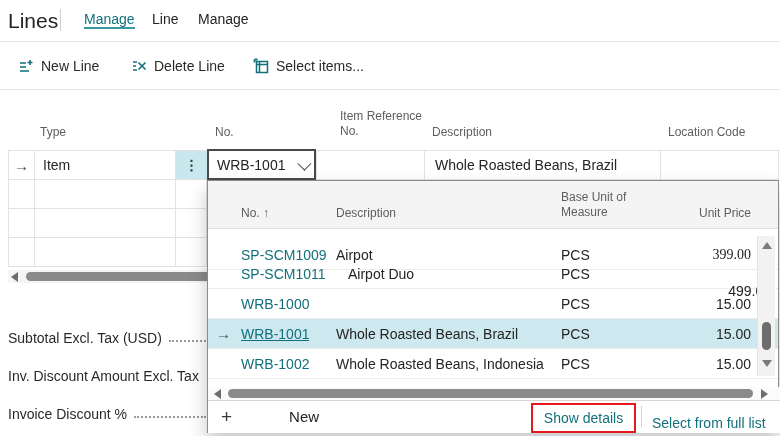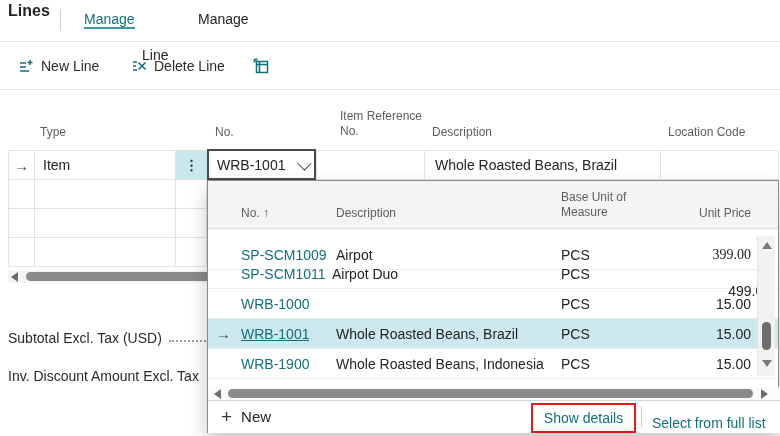--- a/index.html
+++ b/index.html
@@ -3,21 +3,21 @@
 <meta charset="utf-8">
 <style>
   html,body{margin:0;padding:0;background:#fff;}
   .app{
     position:relative;width:780px;height:436px;overflow:hidden;background:#fff;
     font-family:"Liberation Sans",sans-serif;color:#252423;
     -webkit-font-smoothing:antialiased;
   }
   .abs{position:absolute;}
   
-  .page-title{left:8px;top:2px;font-size:16px;font-weight:700;color:#252423;}
+  .page-title{left:8px;top:9px;font-size:21px;font-weight:400;color:#252423;}
   .title-sep{left:60px;top:9px;width:1px;height:22px;background:#d2d0ce;}
   .tab{top:11px;font-size:14px;color:#252423;padding-bottom:0;cursor:pointer;}
   .tab.active{color:#11707b;border-bottom:2px solid #3a96a0;}
   .hline{left:0;width:780px;height:1px;background:#e8e7e6;}
   
   .tb-btn{top:56px;height:20px;display:flex;align-items:center;gap:7px;font-size:14px;color:#2b2a29;cursor:pointer;}
   .tb-btn svg{display:block;}
   
   .col-label{color:#605e5c;font-size:12px;line-height:15px;}
   
@@ -69,21 +69,21 @@
   .vsep{position:absolute;left:433px;top:5px;width:1px;height:21px;background:#d2d0ce;}
 </style>
 </head>
 <body>
 
 <div class="app">
 
   <div class="abs page-title">Lines</div>
   <div class="abs title-sep"></div>
   <div class="abs tab active" style="left:84px;">Manage</div>
-  <div class="abs tab" style="left:142px;margin-top:36px;">Line</div>
+  <div class="abs tab" style="left:152px;">Line</div>
   <div class="abs tab" style="left:198px;">Manage</div>
   <div class="abs hline" style="top:41px;"></div>
 
   <div class="abs tb-btn" style="left:18px;">
     <span>
       <svg width="16" height="16" viewBox="0 0 16 16">
           <g stroke="#11707b" stroke-width="1.6" fill="none">
         <path d="M2 5h6M2 9h6M2 13h9"></path>
             <path d="M12 2v5M9.5 4.5h5"></path>
           </g>
@@ -105,20 +105,21 @@
   <div class="abs tb-btn" style="left:253px;">
     <span>
       <svg width="16" height="16" viewBox="0 0 16 16">
           <g stroke="#11707b" stroke-width="1.5" fill="none">
         <rect x="3.5" y="3.5" width="11" height="11"></rect>
             <path d="M3.5 6.5h11M6.5 3.5v11"></path>
             <path d="M1.5 1.5h3M1.5 1.5v3" stroke-width="1.8"></path>
           </g>
         </svg>
     </span>
+    <span>Select items...</span>
   </div>
   <div class="abs hline" style="top:89px;"></div>
 
   <div class="abs col-label" style="left:40px;top:125px;">Type</div>
   <div class="abs col-label" style="left:215px;top:125px;">No.</div>
   <div class="abs col-label" style="left:340px;top:109px;width:92px;">Item Reference No.</div>
   <div class="abs col-label" style="left:432px;top:125px;">Description</div>
   <div class="abs col-label" style="left:668px;top:125px;">Location Code</div>
 
   <div class="row" style="top:150px;height:30px;border-top:1px solid #e3e2e1;">
@@ -155,20 +156,24 @@
     <div class="sb-thumb abs" style="left:18px;top:2px;width:181px;height:9px;border-radius:5px 0 0 5px;"></div>
   </div>
 
   <div class="abs total-line" style="top:328px;">
     <span>Subtotal Excl. Tax (USD)</span>
     <span class="dots"></span>
   </div>
   <div class="abs total-line" style="top:366px;">
     <span>Inv. Discount Amount Excl. Tax</span>
   </div>
+  <div class="abs total-line" style="top:404px;">
+    <span>Invoice Discount %</span>
+    <span class="dots"></span>
+  </div>
 
   <div class="abs dropdown">
 
     <div class="dd-header">
       <div class="abs col-label" style="left:33px;top:25px;">
         <span>No.</span>
         <span>↑</span>
       </div>
       <div class="abs col-label" style="left:128px;top:25px;">Description</div>
       <div class="abs col-label" style="left:353px;top:9px;width:88px;">Base Unit of Measure</div>
@@ -176,59 +181,59 @@
     </div>
 
     <div class="dd-row" style="top:48px;margin-top:11px;">
       <span class="fld link no-link" style="left:33px;">SP-SCM1009</span>
       <span class="fld" style="left:128px;width:218px;">Airpot</span>
       <span class="fld" style="left:353px;">PCS</span>
       <span class="fld" style="left:430px;width:113px;justify-content:flex-end;font-family:Liberation Serif, serif;">399.00</span>
     </div>
     <div class="dd-row" style="top:78px;">
       <span class="fld link no-link" style="left:33px;">SP-SCM1011</span>
-      <span class="fld" style="left:124px;width:218px;">Airpot Duo</span>
+      <span class="fld" style="left:140px;width:218px;">Airpot Duo</span>
       <span class="fld" style="left:353px;">PCS</span>
       <span class="fld" style="left:450px;width:113px;justify-content:flex-end;margin-top:17px;">499.00</span>
     </div>
     <div class="dd-row" style="top:108px;">
       <span class="fld link no-link" style="left:33px;">WRB-1000</span>
       <span class="fld" style="left:353px;">PCS</span>
       <span class="fld" style="left:430px;width:113px;justify-content:flex-end;">15.00</span>
     </div>
     <div class="dd-row selected" style="top:138px;">
       <span class="dd-arrow">→</span>
       <span class="fld link no-link" style="left:33px;">WRB-1001</span>
       <span class="fld" style="left:128px;width:218px;">Whole Roasted Beans, Brazil</span>
       <span class="fld" style="left:353px;">PCS</span>
       <span class="fld" style="left:430px;width:113px;justify-content:flex-end;">15.00</span>
     </div>
     <div class="dd-row" style="top:168px;">
-      <span class="fld link no-link" style="left:33px;">WRB-1900</span>
+      <span class="fld link no-link" style="left:33px;">WRB-1002</span>
       <span class="fld" style="left:128px;width:218px;">Whole Roasted Beans, Indonesia</span>
       <span class="fld" style="left:353px;">PCS</span>
       <span class="fld" style="left:430px;width:113px;justify-content:flex-end;">15.00</span>
     </div>
 
     <div class="vsb">
       <div class="sb-arrow arr-up abs" style="left:4px;top:6px;"></div>
       <div class="sb-thumb abs" style="left:4px;top:86px;width:9px;height:28px;background:#6d6d6d;"></div>
       <div class="sb-arrow arr-down abs" style="left:4px;top:124px;"></div>
     </div>
 
     <div class="dd-hsb">
       <div class="sb-arrow arr-left abs" style="left:6px;top:2px;"></div>
       <div class="sb-thumb abs" style="left:20px;top:2px;width:525px;height:9px;"></div>
       <div class="sb-arrow arr-right abs" style="left:553px;top:2px;"></div>
     </div>
 
     <div class="dd-footer">
       <div class="abs" style="left:13px;top:0;height:31px;display:flex;align-items:center;gap:9px;cursor:pointer;">
         <span class="plus-glyph">+</span>
-        <span style="font-size:15px;">New</span>
+        <span style="font-size:15px;margin-left:48px;">New</span>
       </div>
       <div class="detail-box">
         <span class="link">Show details</span>
       </div>
       <div class="vsep"></div>
       <div class="abs" style="left:444px;top:0;height:31px;display:flex;align-items:center;">
         <span class="link" style="font-size:14px;margin-top:12px;">Select from full list</span>
       </div>
     </div>
 

